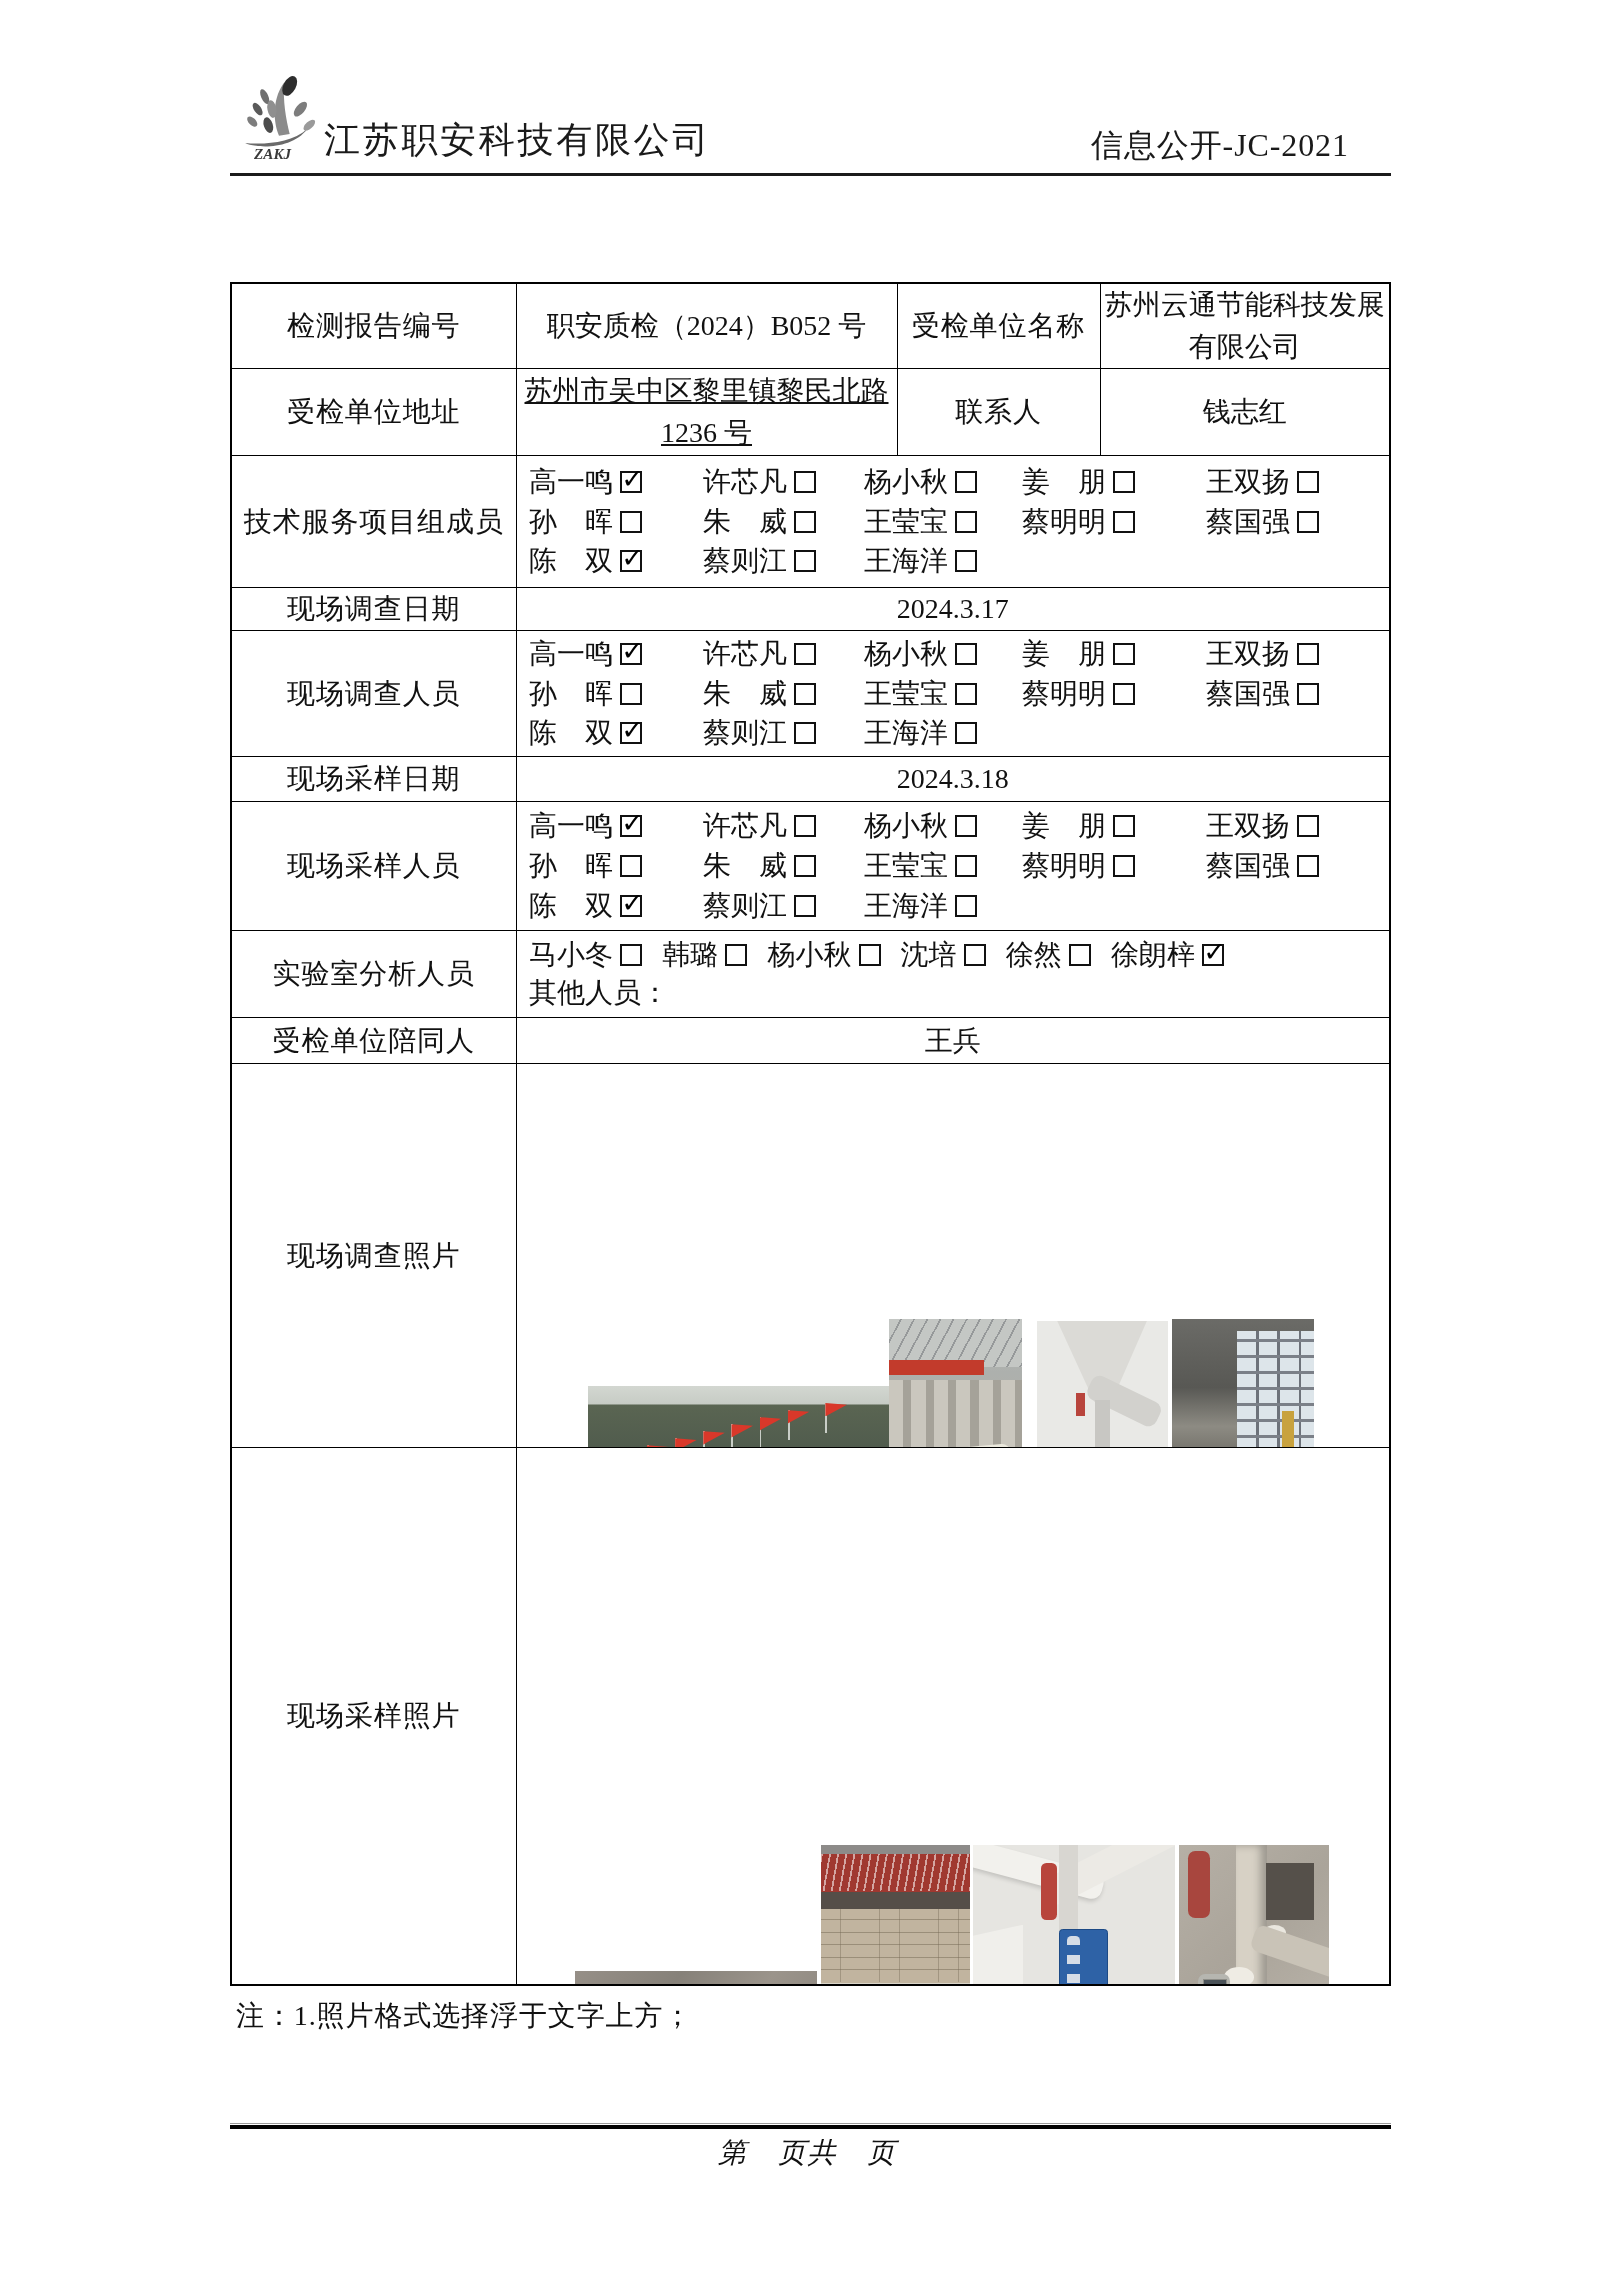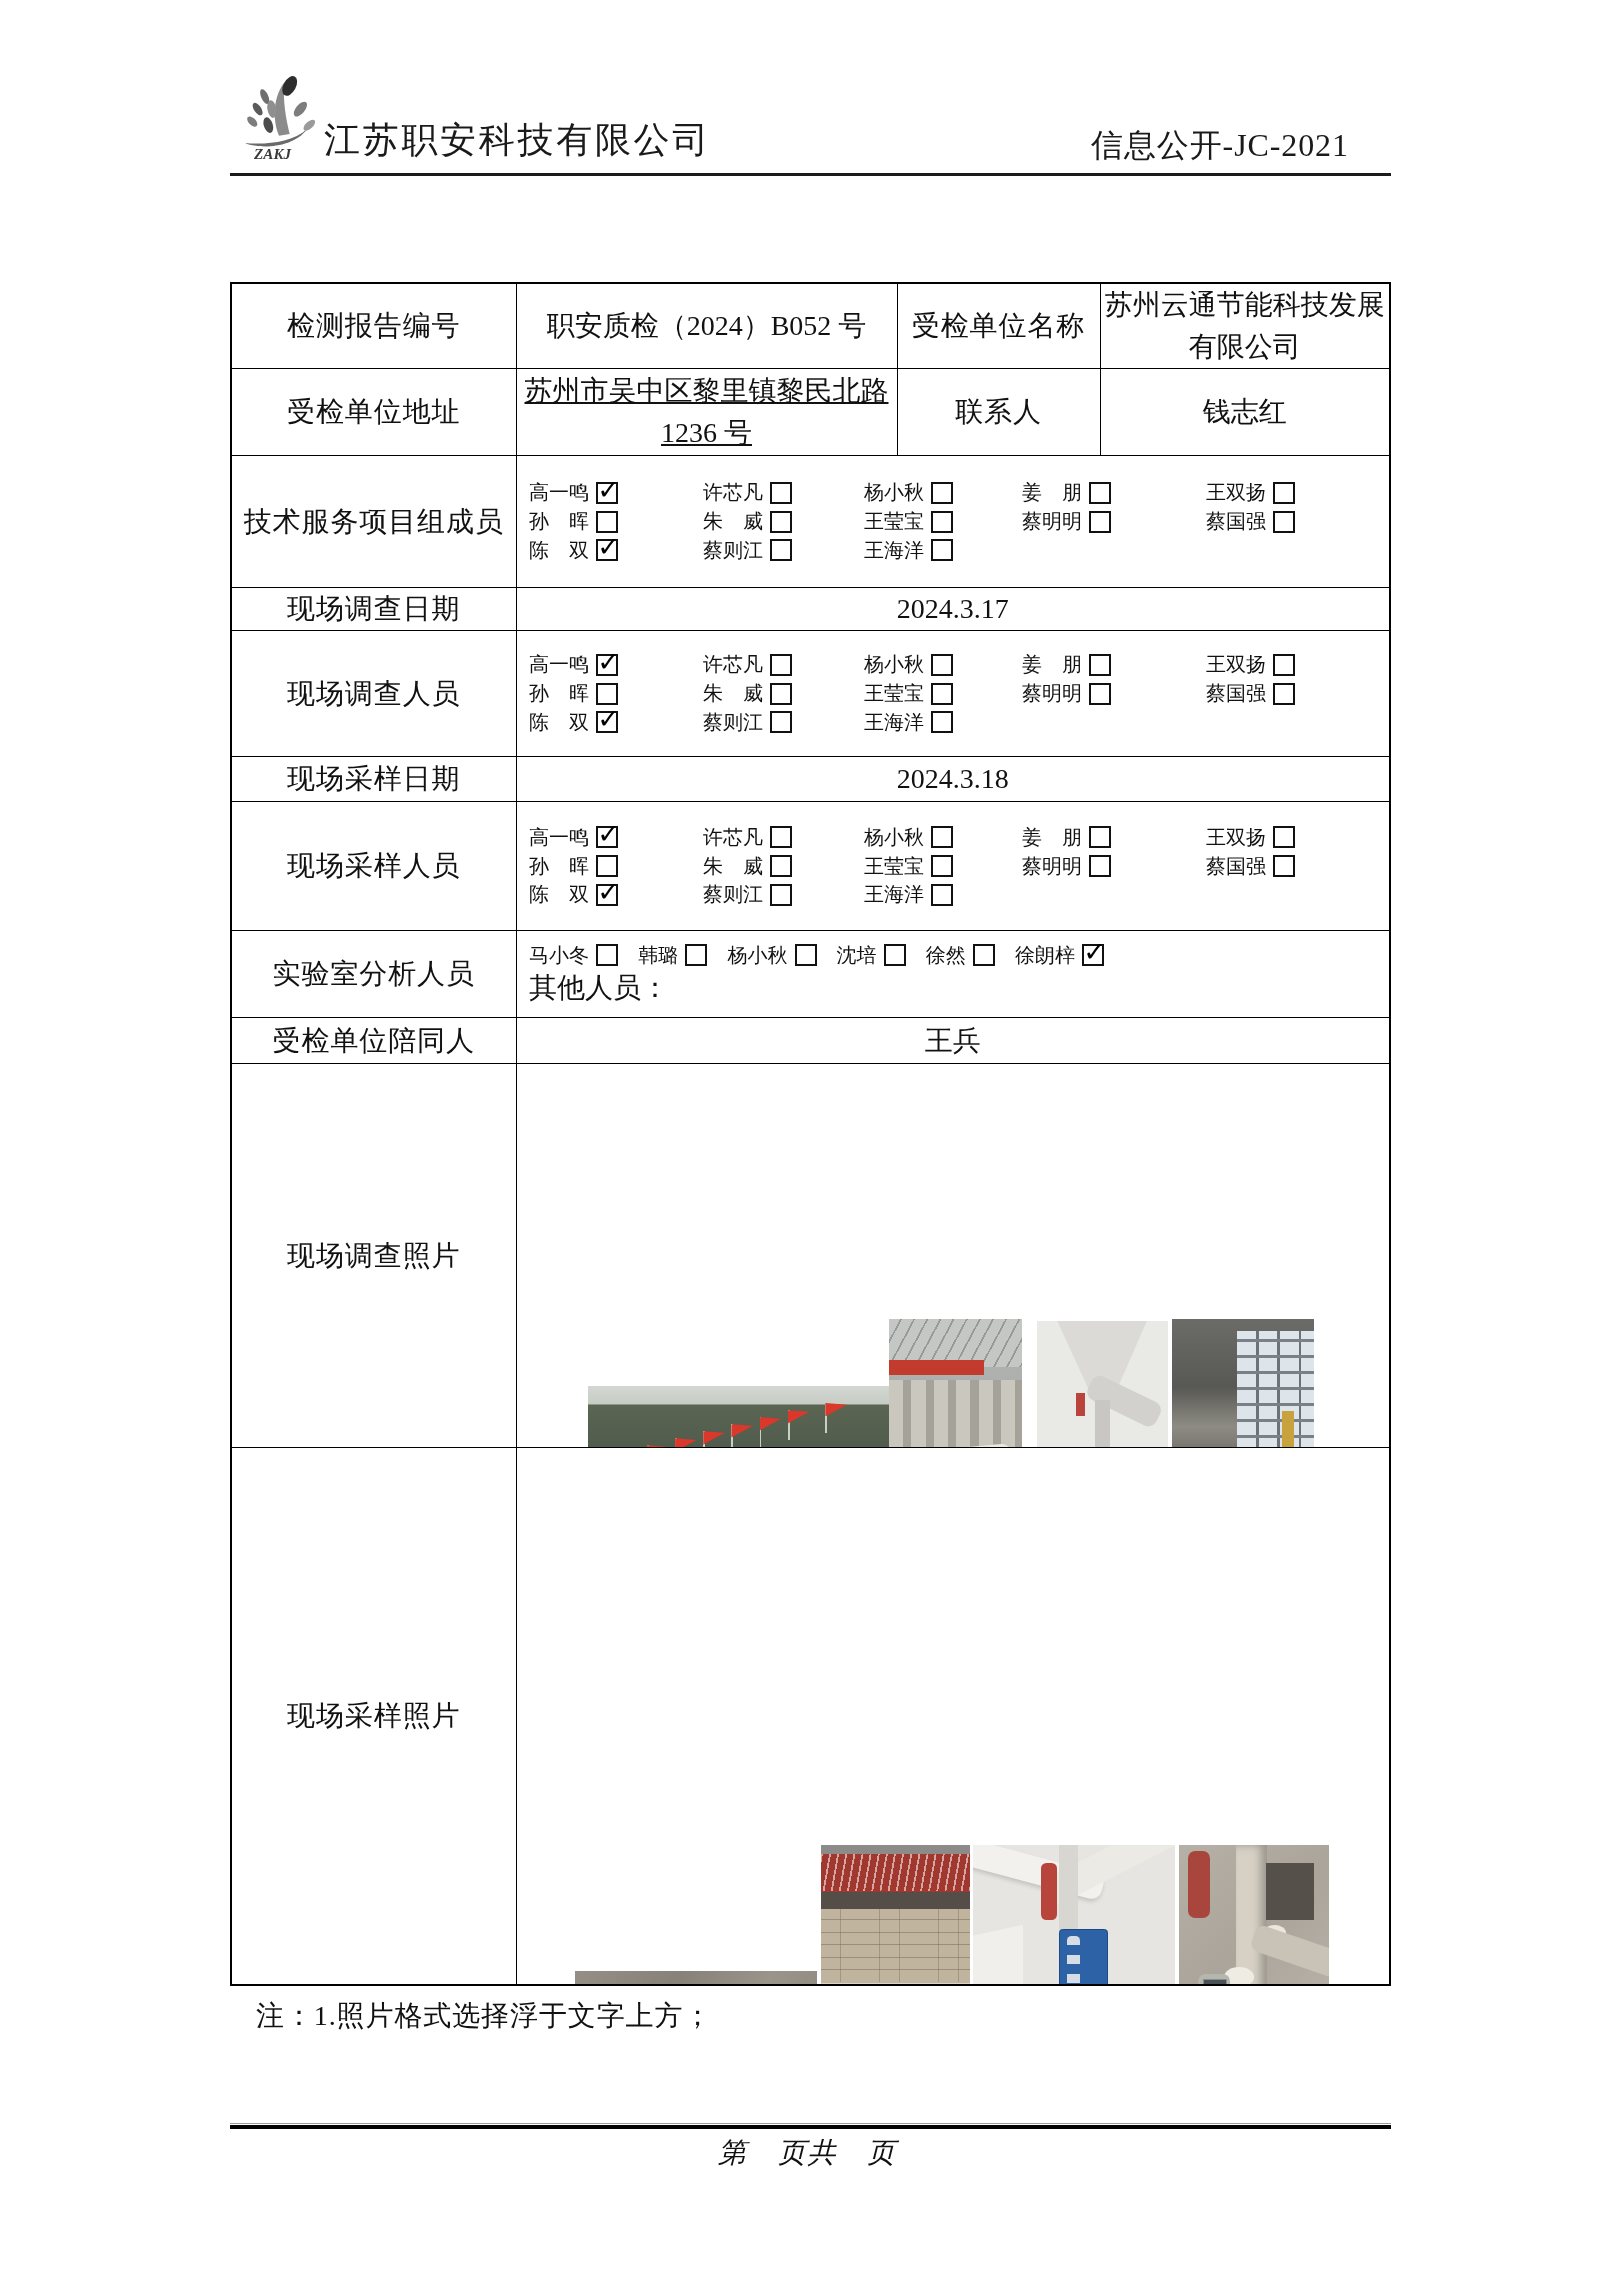--- a/index.html
+++ b/index.html
@@ -21,21 +21,21 @@
               border:2.7px solid #000;padding-left:44px;}
   #main-table td{border:1.8px solid #000;font-size:28px;vertical-align:middle;padding:0;overflow:hidden;}
   td.lab{text-align:center;letter-spacing:0.9px;}
   td.val-center{text-align:center;}
   td.wrap2{text-align:center;line-height:1.5;padding:0 16px;}
   td.addr{text-align:center;line-height:1.5;padding:0 21.5px;text-decoration:underline;}
 
   .member-grid{display:grid;grid-template-columns:174px 161px 158px 184px auto;
                padding-left:12.5px;height:100%;align-content:space-evenly;row-gap:1.8px;}
   .mi{display:flex;align-items:center;white-space:nowrap;}
-  .mn{font-size:20px;}
+  .mn{font-size:28px;}
   .cb{display:inline-block;width:18px;height:18px;border:2.7px solid #111;margin-left:7.2px;position:relative;flex:none;}
   .cb.checked::after{content:"\2713";position:absolute;left:-0.9px;top:-9.9px;font-size:27px;font-weight:bold;
                      font-family:"DejaVu Sans",sans-serif;color:#000;}
   .lab-cell-inner{display:flex;flex-direction:column;justify-content:space-evenly;height:100%;padding-left:12.5px;}
   .lab-line{display:flex;gap:20px;flex-wrap:nowrap;}
   .other-line{font-size:28px;}
 
   
   .photo-cell{position:relative;}
   .photo-wrap{position:relative;width:100%;height:100%;}
@@ -100,21 +100,21 @@
   .colmn{left:38%;top:0;width:21%;height:72%;background:#d7d1c5;box-shadow:inset -6.3px 0 8px rgba(0,0,0,.28);}
   .blob1{left:30%;top:55%;width:30px;height:19.7px;background:#efece4;border-radius:50%;}
   .blob2{left:56%;top:36%;width:23px;height:16px;background:#eae7df;border-radius:50%;}
   .rp4{left:6%;top:3%;width:15%;height:30%;background:#a8463e;border-radius:7.2px;}
   .dk4{left:58%;top:8%;width:32%;height:26%;background:#55504a;}
   .dp4{right:-10%;top:42%;width:62%;height:12%;background:#c9c3b7;transform:rotate(19deg);border-radius:9px;}
   .dev4{left:13%;bottom:7%;width:21%;height:35%;background:#b6b6b0;border-radius:7.2px;}
   .dscreen4{left:15%;top:7%;width:70%;height:36%;background:#4a5258;border:1.8px solid #8e8e88;}
 
   
-  #note{position:absolute;left:236px;top:1997px;font-size:28px;letter-spacing:0.9px;margin-left:20px;}
+  #note{position:absolute;left:236px;top:1997px;font-size:28px;letter-spacing:0.9px;}
   #footer-rule{position:absolute;left:230px;top:2123px;width:1161px;height:6.3px;
                background:linear-gradient(180deg,#9a9a9a 0 0.9px,#ffffff 0.9px 1.8px,#000 1.8px 6.3px);}
   #footer-text{position:absolute;left:0;top:2134px;width:100%;text-align:center;font-size:28px;letter-spacing:1.8px;font-style:italic;}
 </style>
 </head>
 <body>
 
 <div id="page">
 
   <svg id="logo" viewBox="0 0 92 100">

